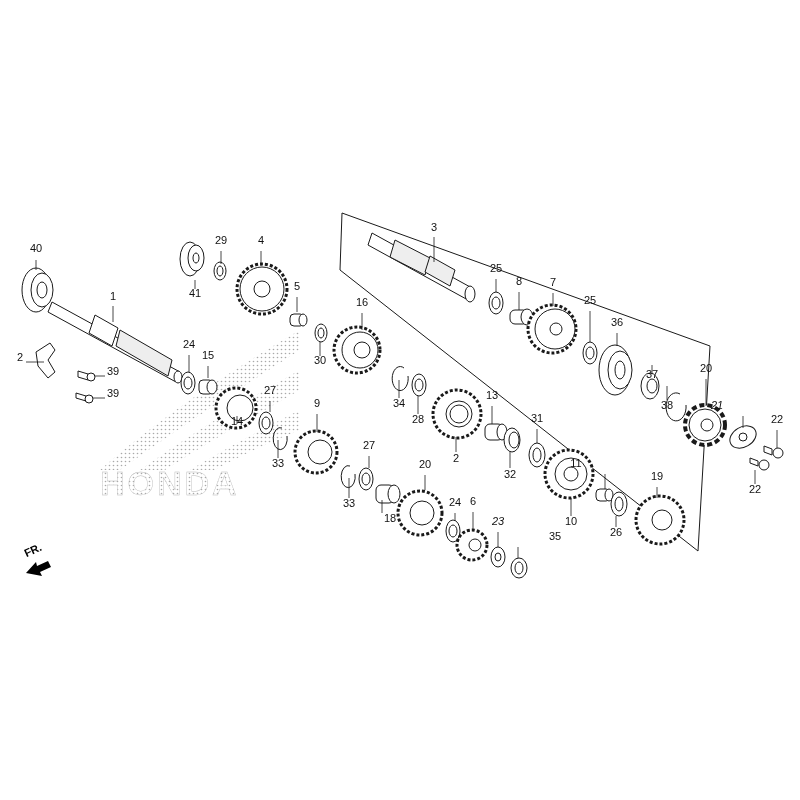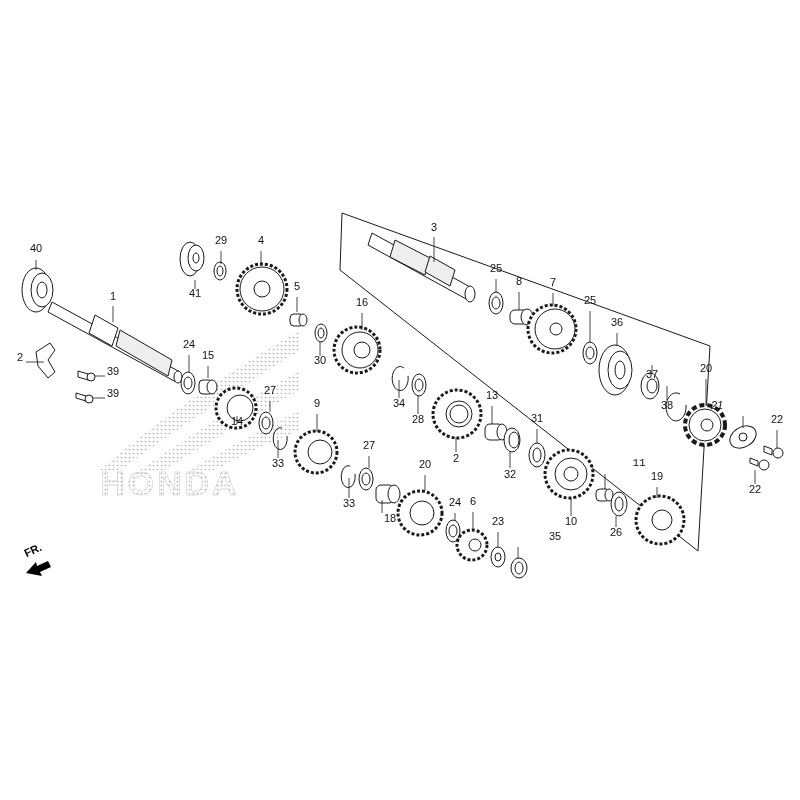--- a/index.html
+++ b/index.html
@@ -325,34 +325,34 @@
     <div class="lbl" style="left: 113px; top: 290px;">1</div>
     <div class="lbl" style="left: 20px; top: 351px;">2</div>
     <div class="lbl" style="left: 434px; top: 221px;">3</div>
     <div class="lbl" style="left: 261px; top: 234px;">4</div>
     <div class="lbl" style="left: 297px; top: 280px;">5</div>
     <div class="lbl" style="left: 473px; top: 495px;">6</div>
     <div class="lbl" style="left: 553px; top: 276px;">7</div>
     <div class="lbl" style="left: 519px; top: 275px;">8</div>
     <div class="lbl" style="left: 317px; top: 397px;">9</div>
     <div class="lbl" style="left: 571px; top: 515px;">10</div>
-    <div class="lbl" style="left: 639px; top: 457px; font-family: Liberation Mono, monospace;">11</div>
+    <div class="lbl" style="left: 576px; top: 457px;">11</div>
     <div class="lbl" style="left: 456px; top: 452px;">2</div>
     <div class="lbl" style="left: 492px; top: 389px;">13</div>
     <div class="lbl" style="left: 237px; top: 415px;">14</div>
     <div class="lbl" style="left: 208px; top: 349px;">15</div>
     <div class="lbl" style="left: 362px; top: 296px;">16</div>
     <div class="lbl" style="left: 425px; top: 458px;">20</div>
     <div class="lbl" style="left: 382px; top: 512px; margin-left: 8px;">18</div>
     <div class="lbl" style="left: 657px; top: 470px;">19</div>
     <div class="lbl" style="left: 706px; top: 362px;">20</div>
     <div class="lbl" style="left: 717px; top: 399px; font-style: italic;">21</div>
     <div class="lbl" style="left: 777px; top: 413px;">22</div>
     <div class="lbl" style="left: 755px; top: 483px;">22</div>
-    <div class="lbl" style="left: 498px; top: 515px;">23</div>
+    <div class="lbl" style="left: 498px; top: 515px; font-style: italic;">23</div>
     <div class="lbl" style="left: 189px; top: 338px;">24</div>
     <div class="lbl" style="left: 455px; top: 496px;">24</div>
     <div class="lbl" style="left: 496px; top: 262px;">25</div>
     <div class="lbl" style="left: 590px; top: 294px;">25</div>
     <div class="lbl" style="left: 616px; top: 526px;">26</div>
     <div class="lbl" style="left: 270px; top: 384px;">27</div>
     <div class="lbl" style="left: 369px; top: 439px;">27</div>
     <div class="lbl" style="left: 418px; top: 413px;">28</div>
     <div class="lbl" style="left: 221px; top: 234px;">29</div>
     <div class="lbl" style="left: 320px; top: 354px;">30</div>

